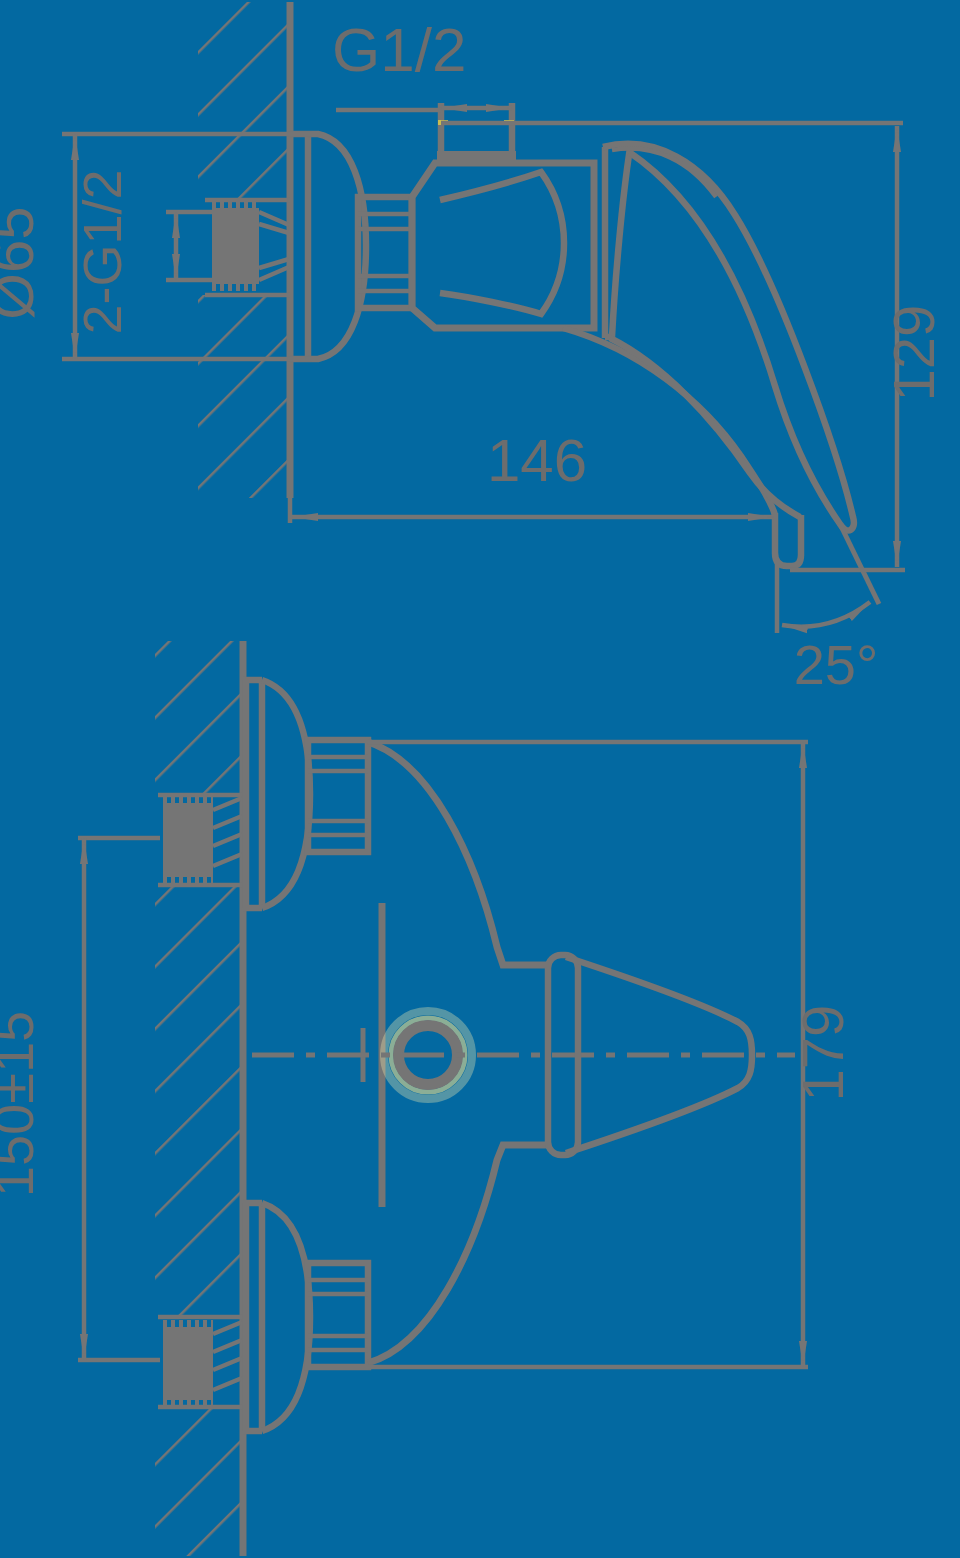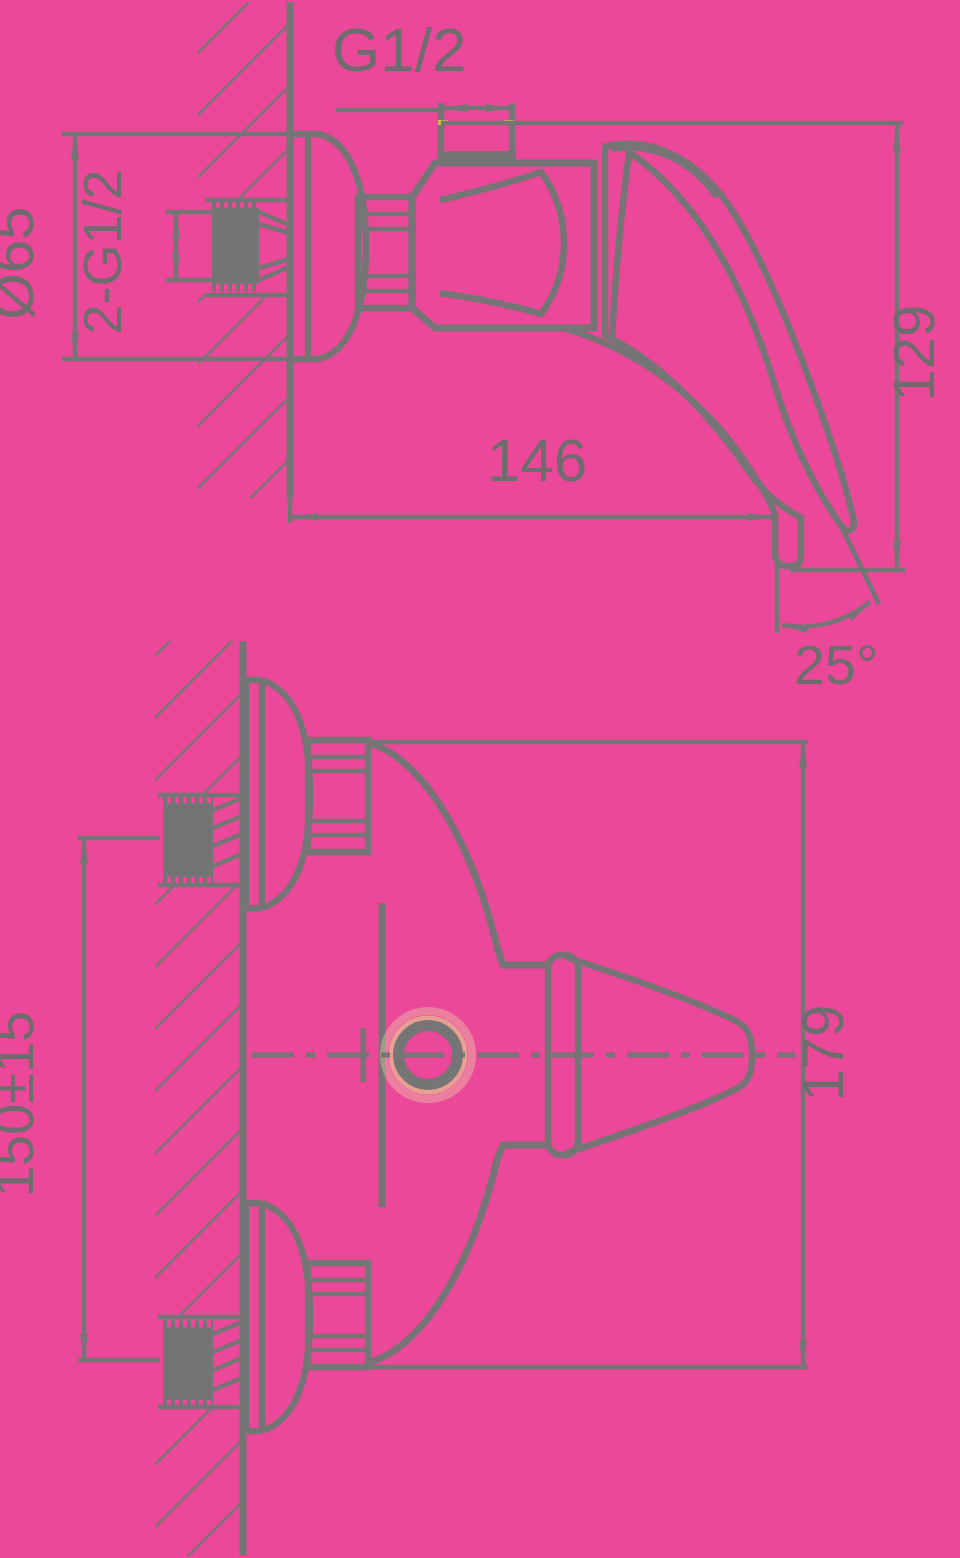--- a/index.html
+++ b/index.html
@@ -1,16 +1,16 @@
 <!DOCTYPE html>
 <html><head>
 <meta charset="utf-8">
 <style>
   html,body{margin:0;padding:0;background:#ffffff;}
-  .stage{width:960px;height:1558px;background:#ec4899;position:relative;overflow:hidden;}
+  .stage{width:960px;height:1558px;background:#0369a1;position:relative;overflow:hidden;}
   svg{display:block;}
   .ln{stroke:#757575;fill:none;}
   .w7{stroke-width:7;}
   .w65{stroke-width:6.5;}
   .w5{stroke-width:5;}
   .w45{stroke-width:4.5;}
   .fillgray{fill:#757575;stroke:none;}
   .serr{stroke:#757575;stroke-width:8;stroke-dasharray:4 4;fill:none;}
   .dim{stroke:#757575;stroke-width:4.5;fill:none;}
   .cl{stroke:#757575;stroke-width:5;stroke-dasharray:42 12 9 12;fill:none;}

